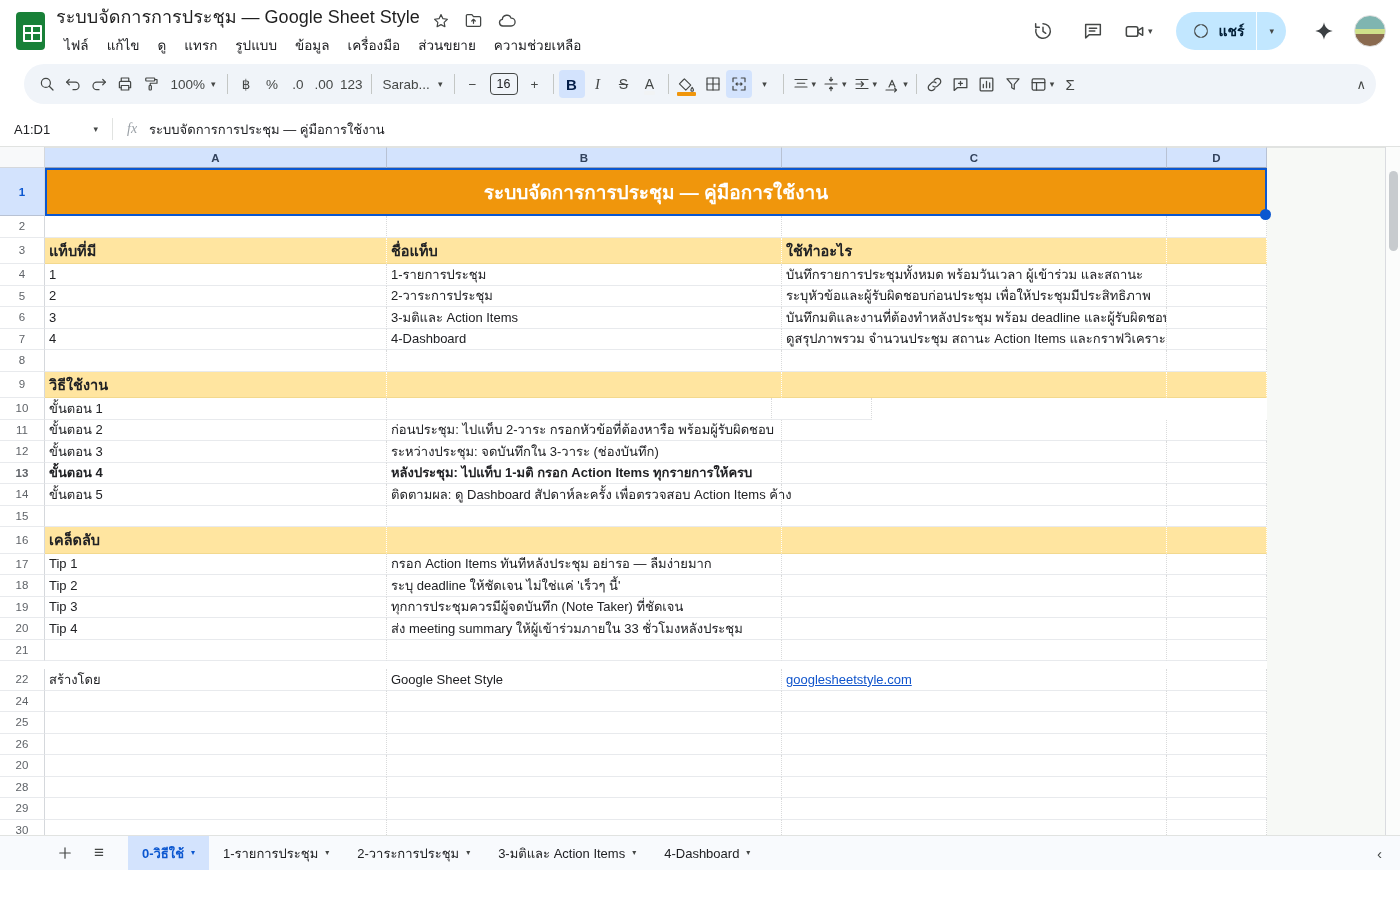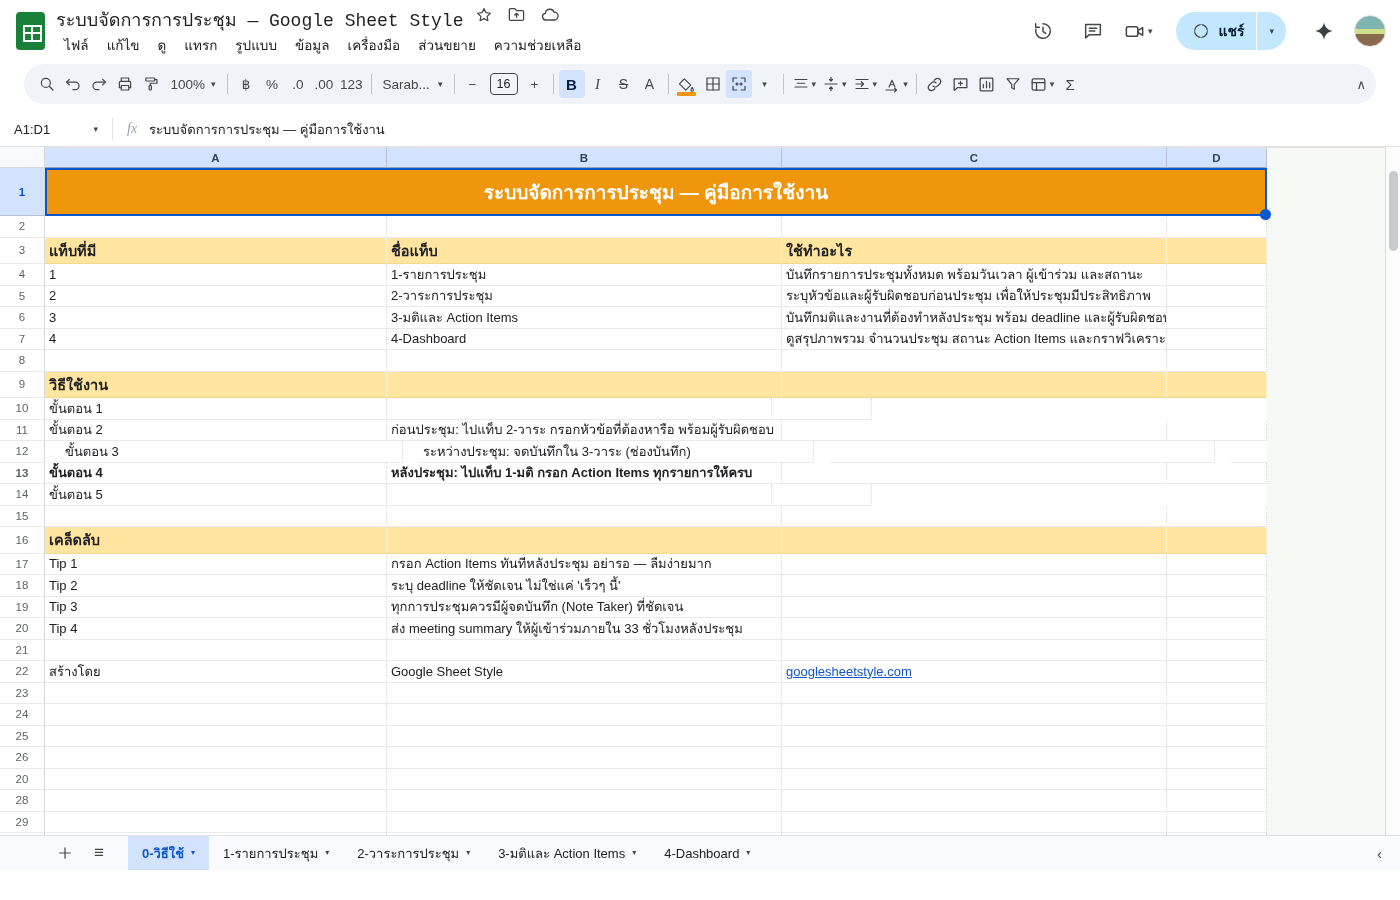--- a/index.html
+++ b/index.html
@@ -11,21 +11,21 @@
   
   .appbar { height:62px; display:flex; align-items:center; padding:0 14px 0 16px; background:#fff; }
   .logo { width:30px; height:40px; margin-right:10px; display:flex; align-items:center; }
   .logo-box { width:29px; height:38px; background:var(--green,#188038); border-radius:4px; position:relative; }
   .logo-box::after { content:""; position:absolute; left:7px; top:13px; width:15px; height:13px;
     background:
       linear-gradient(#fff,#fff) 0 45%/100% 2px no-repeat,
       linear-gradient(#fff,#fff) 45% 0/2px 100% no-repeat,
       0 0/100% 100% no-repeat; border:2px solid #fff; border-radius:1px; }
   .doc-meta { display:flex; flex-direction:column; }
-  .doc-title-row { display:flex; align-items:flex-start; gap:12px; height:26px;font-family:Liberation Mono, monospace; }
+  .doc-title-row { display:flex; align-items:flex-end; gap:12px; height:26px; }
   .doc-title { font-size:18px; color:#1f1f1f; }
   .title-icons { display:flex; gap:14px; align-items:center; }
   .menubar { display:flex; gap:2px; margin-top:1px; }
   .menu-item { font-size:13.5px; padding:2px 8px; border-radius:4px; cursor:default; }
   .appbar-right { margin-left:auto; display:flex; align-items:center; gap:10px; }
   .abtn { width:40px; height:40px; border-radius:50%; display:flex; align-items:center; justify-content:center; }
   .cam-group { display:flex; align-items:center; gap:2px; margin-right:6px; }
   .caret { font-size:9px; color:#444746; line-height:1; }
   .share-pill { height:38px; background:var(--share-bg,#C2E7FF); border-radius:19px; display:flex; align-items:center; overflow:hidden; margin:0 8px; }
   .share-main { display:flex; align-items:center; gap:8px; padding:0 12px 0 16px; height:100%; }
@@ -416,37 +416,38 @@
         <div class="cell" style="width:385px"></div>
         <div class="cell" style="width:100px"></div>
       </div>
       <div class="grow" style="height: 21.5px;">
         <div class="rn">11</div>
         <div class="cell" style="width:342px">ขั้นตอน 2</div>
         <div class="cell spill" style="width:395px">ก่อนประชุม: ไปแท็บ 2-วาระ กรอกหัวข้อที่ต้องหารือ พร้อมผู้รับผิดชอบ</div>
         <div class="cell" style="width:385px"></div>
         <div class="cell" style="width:100px"></div>
       </div>
-      <div class="grow" style="height: 21.5px; gap: 16px;">
+      <div class="grow" style="height: 21.5px;">
         <div class="rn">12</div>
         <div class="cell" style="width:342px">ขั้นตอน 3</div>
         <div class="cell spill" style="width:395px">ระหว่างประชุม: จดบันทึกใน 3-วาระ (ช่องบันทึก)</div>
         <div class="cell" style="width:385px"></div>
         <div class="cell" style="width:100px"></div>
       </div>
       <div class="grow" style="height: 21.5px; font-weight: bold;">
         <div class="rn">13</div>
         <div class="cell" style="width:342px">ขั้นตอน 4</div>
         <div class="cell spill" style="width:395px">หลังประชุม: ไปแท็บ 1-มติ กรอก Action Items ทุกรายการให้ครบ</div>
         <div class="cell" style="width:385px"></div>
         <div class="cell" style="width:100px"></div>
       </div>
       <div class="grow" style="height: 21.5px;">
         <div class="rn">14</div>
         <div class="cell" style="width:342px">ขั้นตอน 5</div>
+        <div class="cell spill" style="width:395px">ติดตามผล: ดู Dashboard สัปดาห์ละครั้ง เพื่อตรวจสอบ Action Items ค้าง</div>
         <div class="cell" style="width:385px"></div>
         <div class="cell" style="width:100px"></div>
       </div>
       <div class="grow" style="height: 21.5px;">
         <div class="rn">15</div>
         <div class="cell" style="width:342px"></div>
         <div class="cell" style="width:395px"></div>
         <div class="cell" style="width:385px"></div>
         <div class="cell" style="width:100px"></div>
       </div>
@@ -485,37 +486,30 @@
         <div class="cell" style="width:385px"></div>
         <div class="cell" style="width:100px"></div>
       </div>
       <div class="grow" style="height: 21.5px;">
         <div class="rn">21</div>
         <div class="cell" style="width:342px"></div>
         <div class="cell" style="width:395px"></div>
         <div class="cell" style="width:385px"></div>
         <div class="cell" style="width:100px"></div>
       </div>
-      <div class="grow" style="height: 21.5px;">
+      <div class="grow" style="height: 21.5px; margin-top: 8px;">
         <div class="rn">22</div>
         <div class="cell" style="width:342px">สร้างโดย</div>
         <div class="cell" style="width:395px">Google Sheet Style</div>
         <div class="cell" style="width:385px">
           <a class="cell-link">googlesheetstyle.com</a>
         </div>
         <div class="cell" style="width:100px"></div>
       </div>
       <div class="grow" style="height: 21.5px;">
-        <div class="rn">23</div>
-        <div class="cell" style="width:342px"></div>
-        <div class="cell" style="width:395px"></div>
-        <div class="cell" style="width:385px"></div>
-        <div class="cell" style="width:100px"></div>
-      </div>
-      <div class="grow" style="height: 21.5px;">
         <div class="rn">24</div>
         <div class="cell" style="width:342px"></div>
         <div class="cell" style="width:395px"></div>
         <div class="cell" style="width:385px"></div>
         <div class="cell" style="width:100px"></div>
       </div>
       <div class="grow" style="height: 21.5px;">
         <div class="rn">25</div>
         <div class="cell" style="width:342px"></div>
         <div class="cell" style="width:395px"></div>

